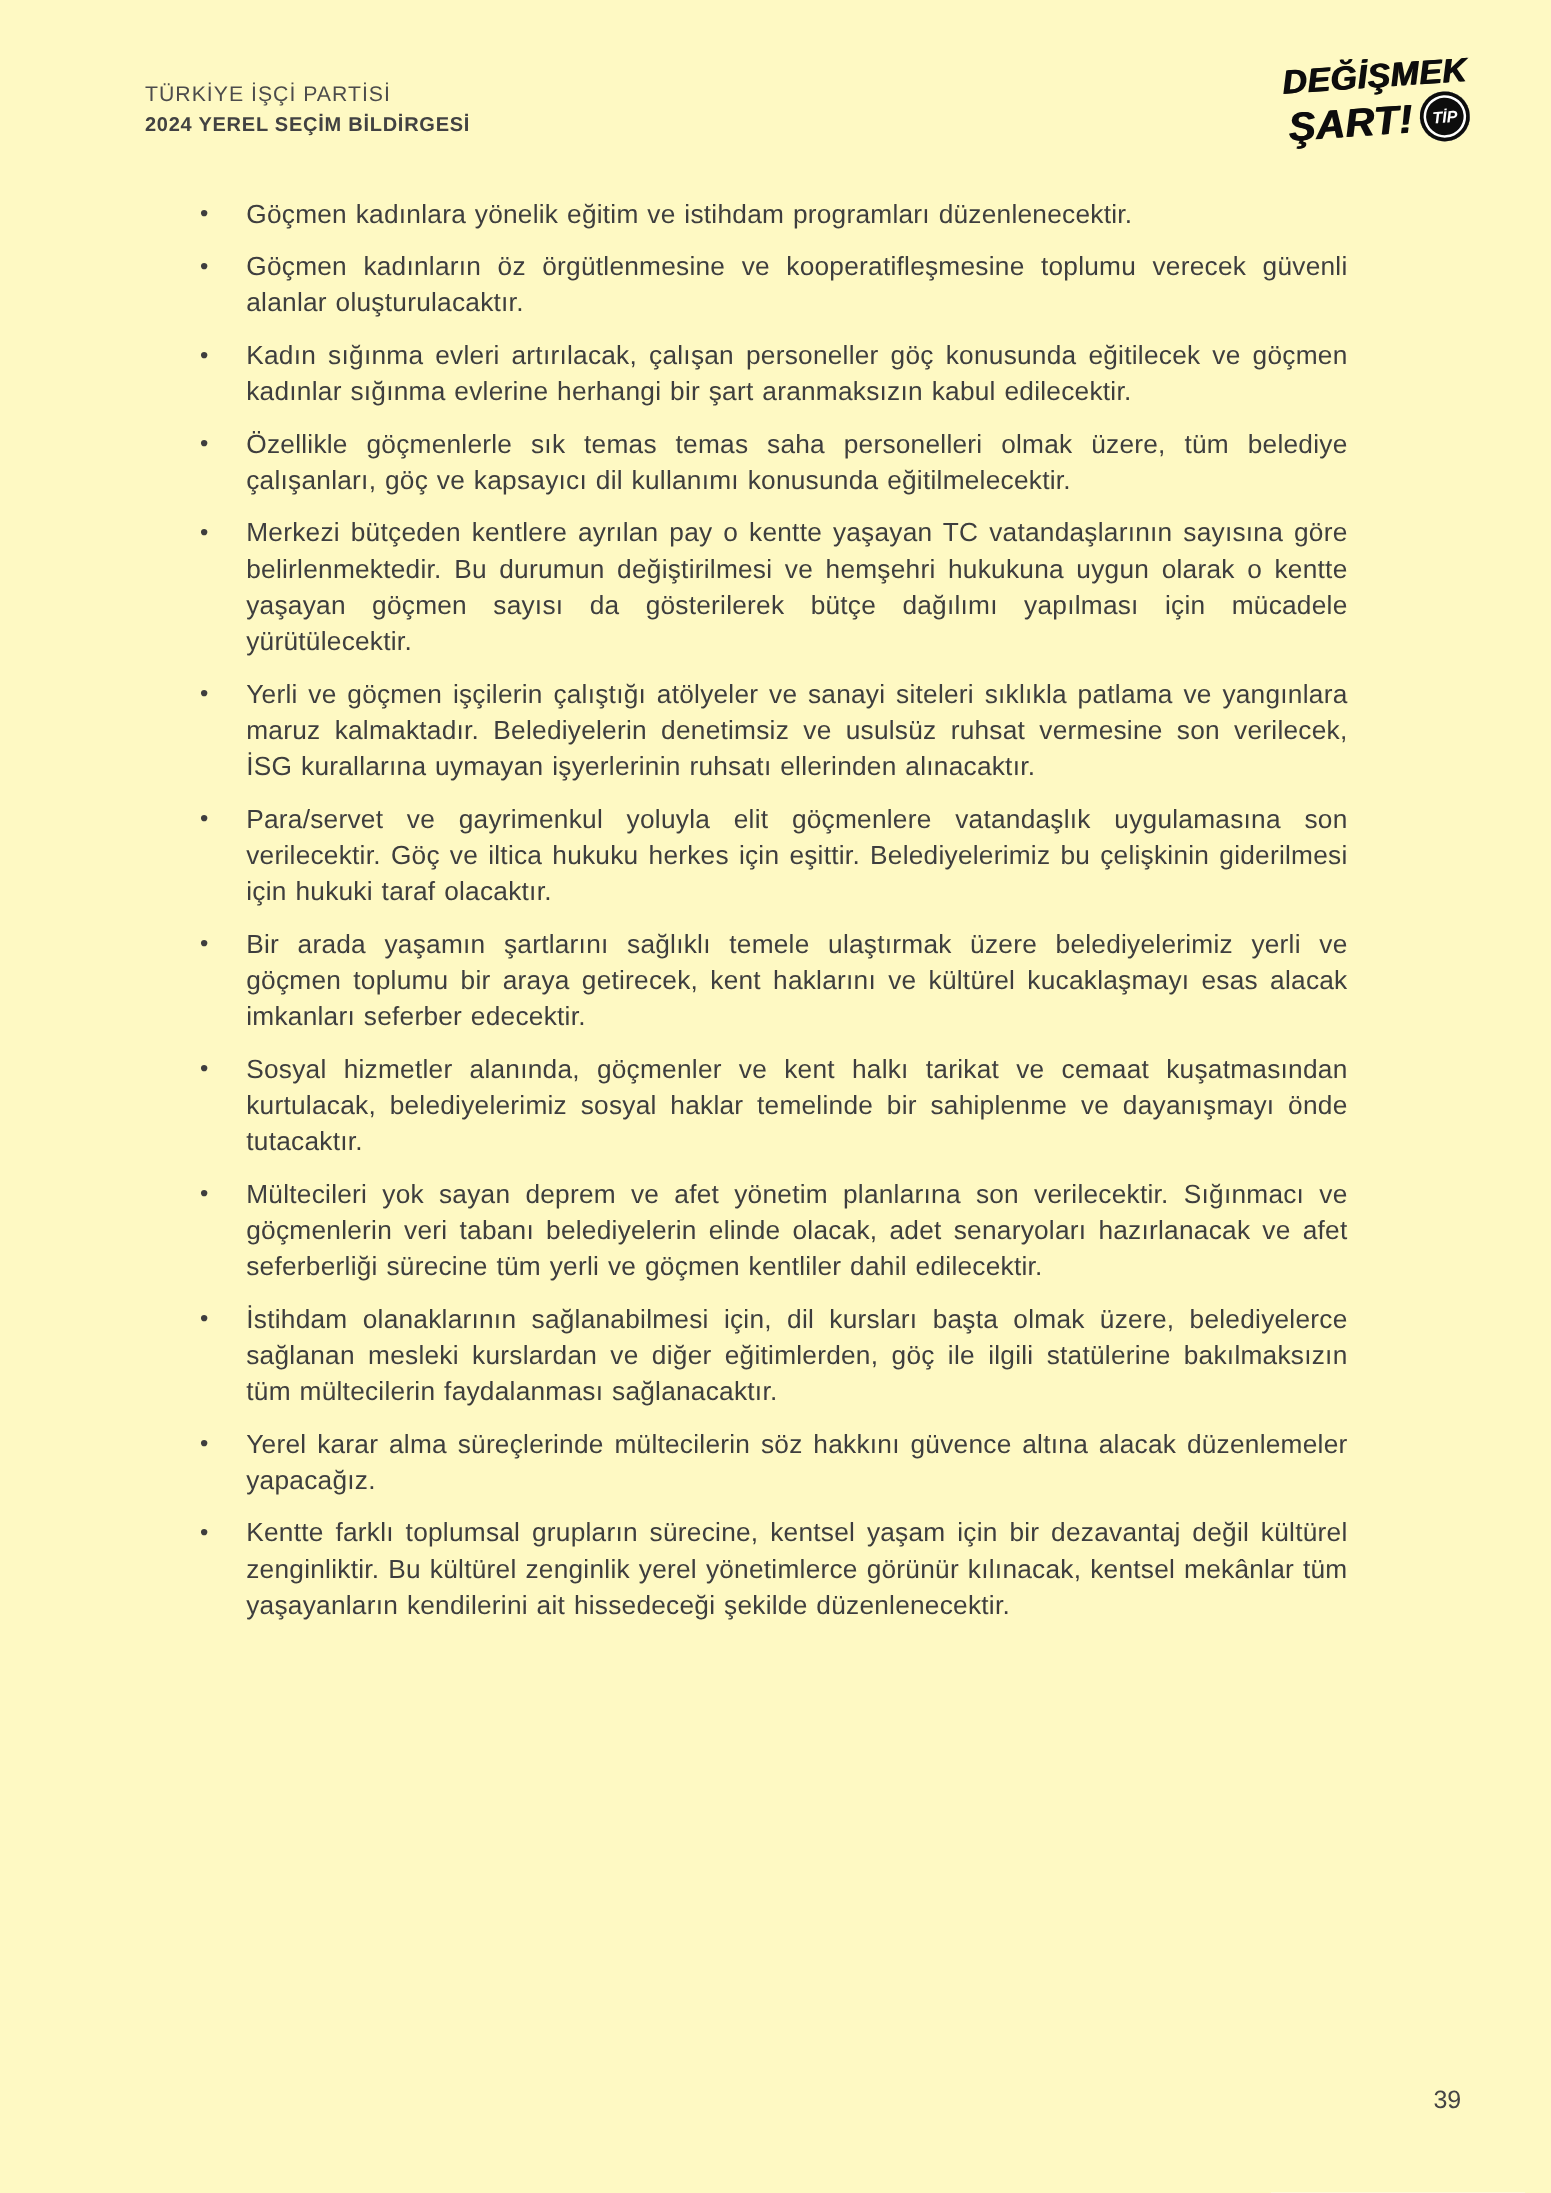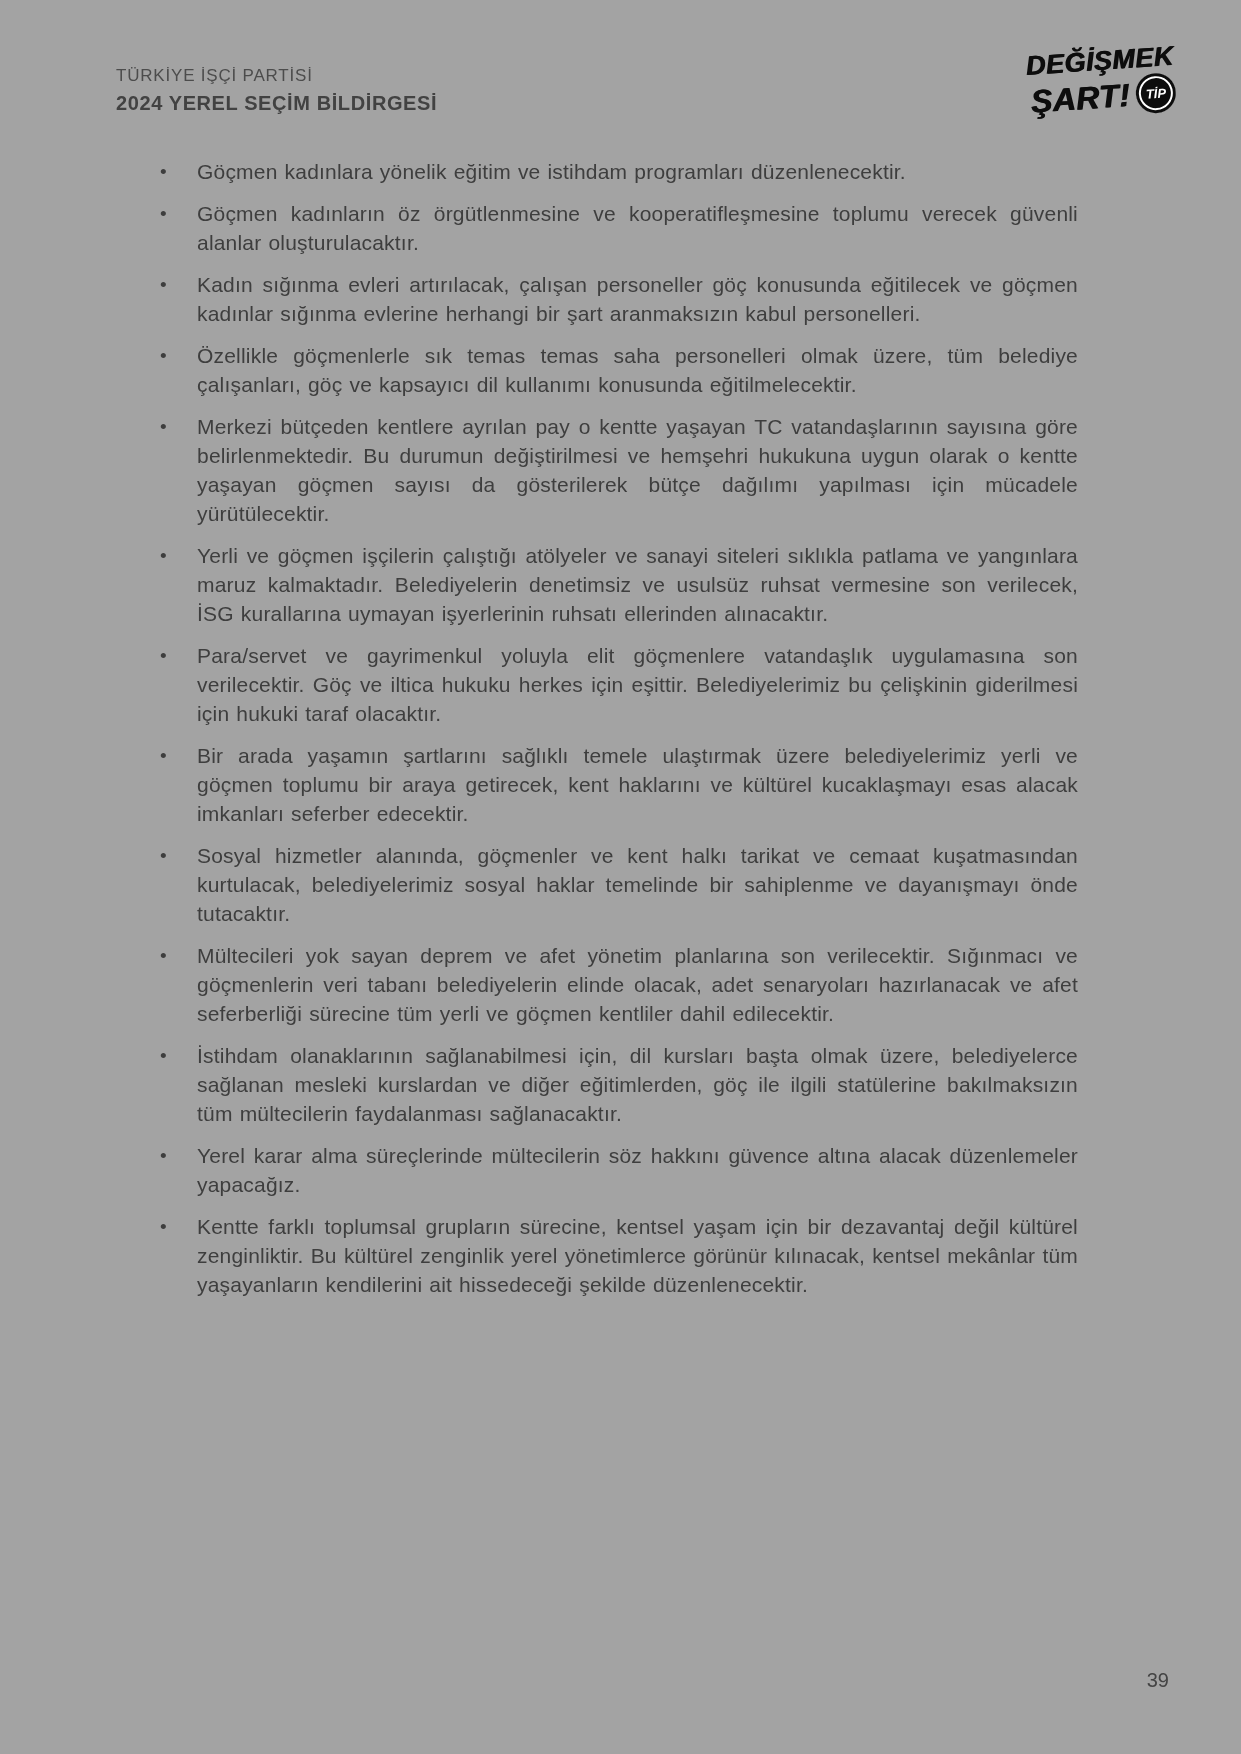--- a/index.html
+++ b/index.html
@@ -8,38 +8,38 @@
     width: 1241px;
     height: 1754px;
     position: relative;
     font-family: "Liberation Sans", sans-serif;
     color: #3e3e3e;
     overflow: hidden;
   }
   .page {
     position: absolute;
     inset: 0;
-    background: #a3a3a3;
+    background: #fef9c3;
   }
 
   
   .doc-header {
     position: absolute;
     top: 66px;
     left: 116px;
   }
   .doc-header .line1 {
     font-size: 17px;
     letter-spacing: 0.8px;
     color: #4c4c4c;
     font-weight: 400;
     margin-bottom: 6px;
   }
   .doc-header .line2 {
-    font-size: 20px;
+    font-size: 16px;
     letter-spacing: 0.6px;
     color: #424242;
     font-weight: 700;
   }
 
   
   .logo {
     position: absolute;
     top: 48px;
     right: 66px;
@@ -151,21 +151,21 @@
         <div class="bullet-text">Göçmen kadınlara yönelik eğitim ve istihdam programları düzenlenecektir.</div>
       </div>
 
       <div class="bullet-item">
         <div class="bullet-marker">•</div>
         <div class="bullet-text">Göçmen kadınların öz örgütlenmesine ve kooperatifleşmesine toplumu verecek güvenli alanlar oluşturulacaktır.</div>
       </div>
 
       <div class="bullet-item">
         <div class="bullet-marker">•</div>
-        <div class="bullet-text">Kadın sığınma evleri artırılacak, çalışan personeller göç konusunda eğitilecek ve göçmen kadınlar sığınma evlerine herhangi bir şart aranmaksızın kabul personelleri.</div>
+        <div class="bullet-text">Kadın sığınma evleri artırılacak, çalışan personeller göç konusunda eğitilecek ve göçmen kadınlar sığınma evlerine herhangi bir şart aranmaksızın kabul edilecektir.</div>
       </div>
 
       <div class="bullet-item">
         <div class="bullet-marker">•</div>
         <div class="bullet-text">Özellikle göçmenlerle sık temas temas saha personelleri olmak üzere, tüm belediye çalışanları, göç ve kapsayıcı dil kullanımı konusunda eğitilmelecektir.</div>
       </div>
 
       <div class="bullet-item">
         <div class="bullet-marker">•</div>
         <div class="bullet-text">Merkezi bütçeden kentlere ayrılan pay o kentte yaşayan TC vatandaşlarının sayısına göre belirlenmektedir. Bu durumun değiştirilmesi ve hemşehri hukukuna uygun olarak o kentte yaşayan göçmen sayısı da gösterilerek bütçe dağılımı yapılması için mücadele yürütülecektir.</div>

